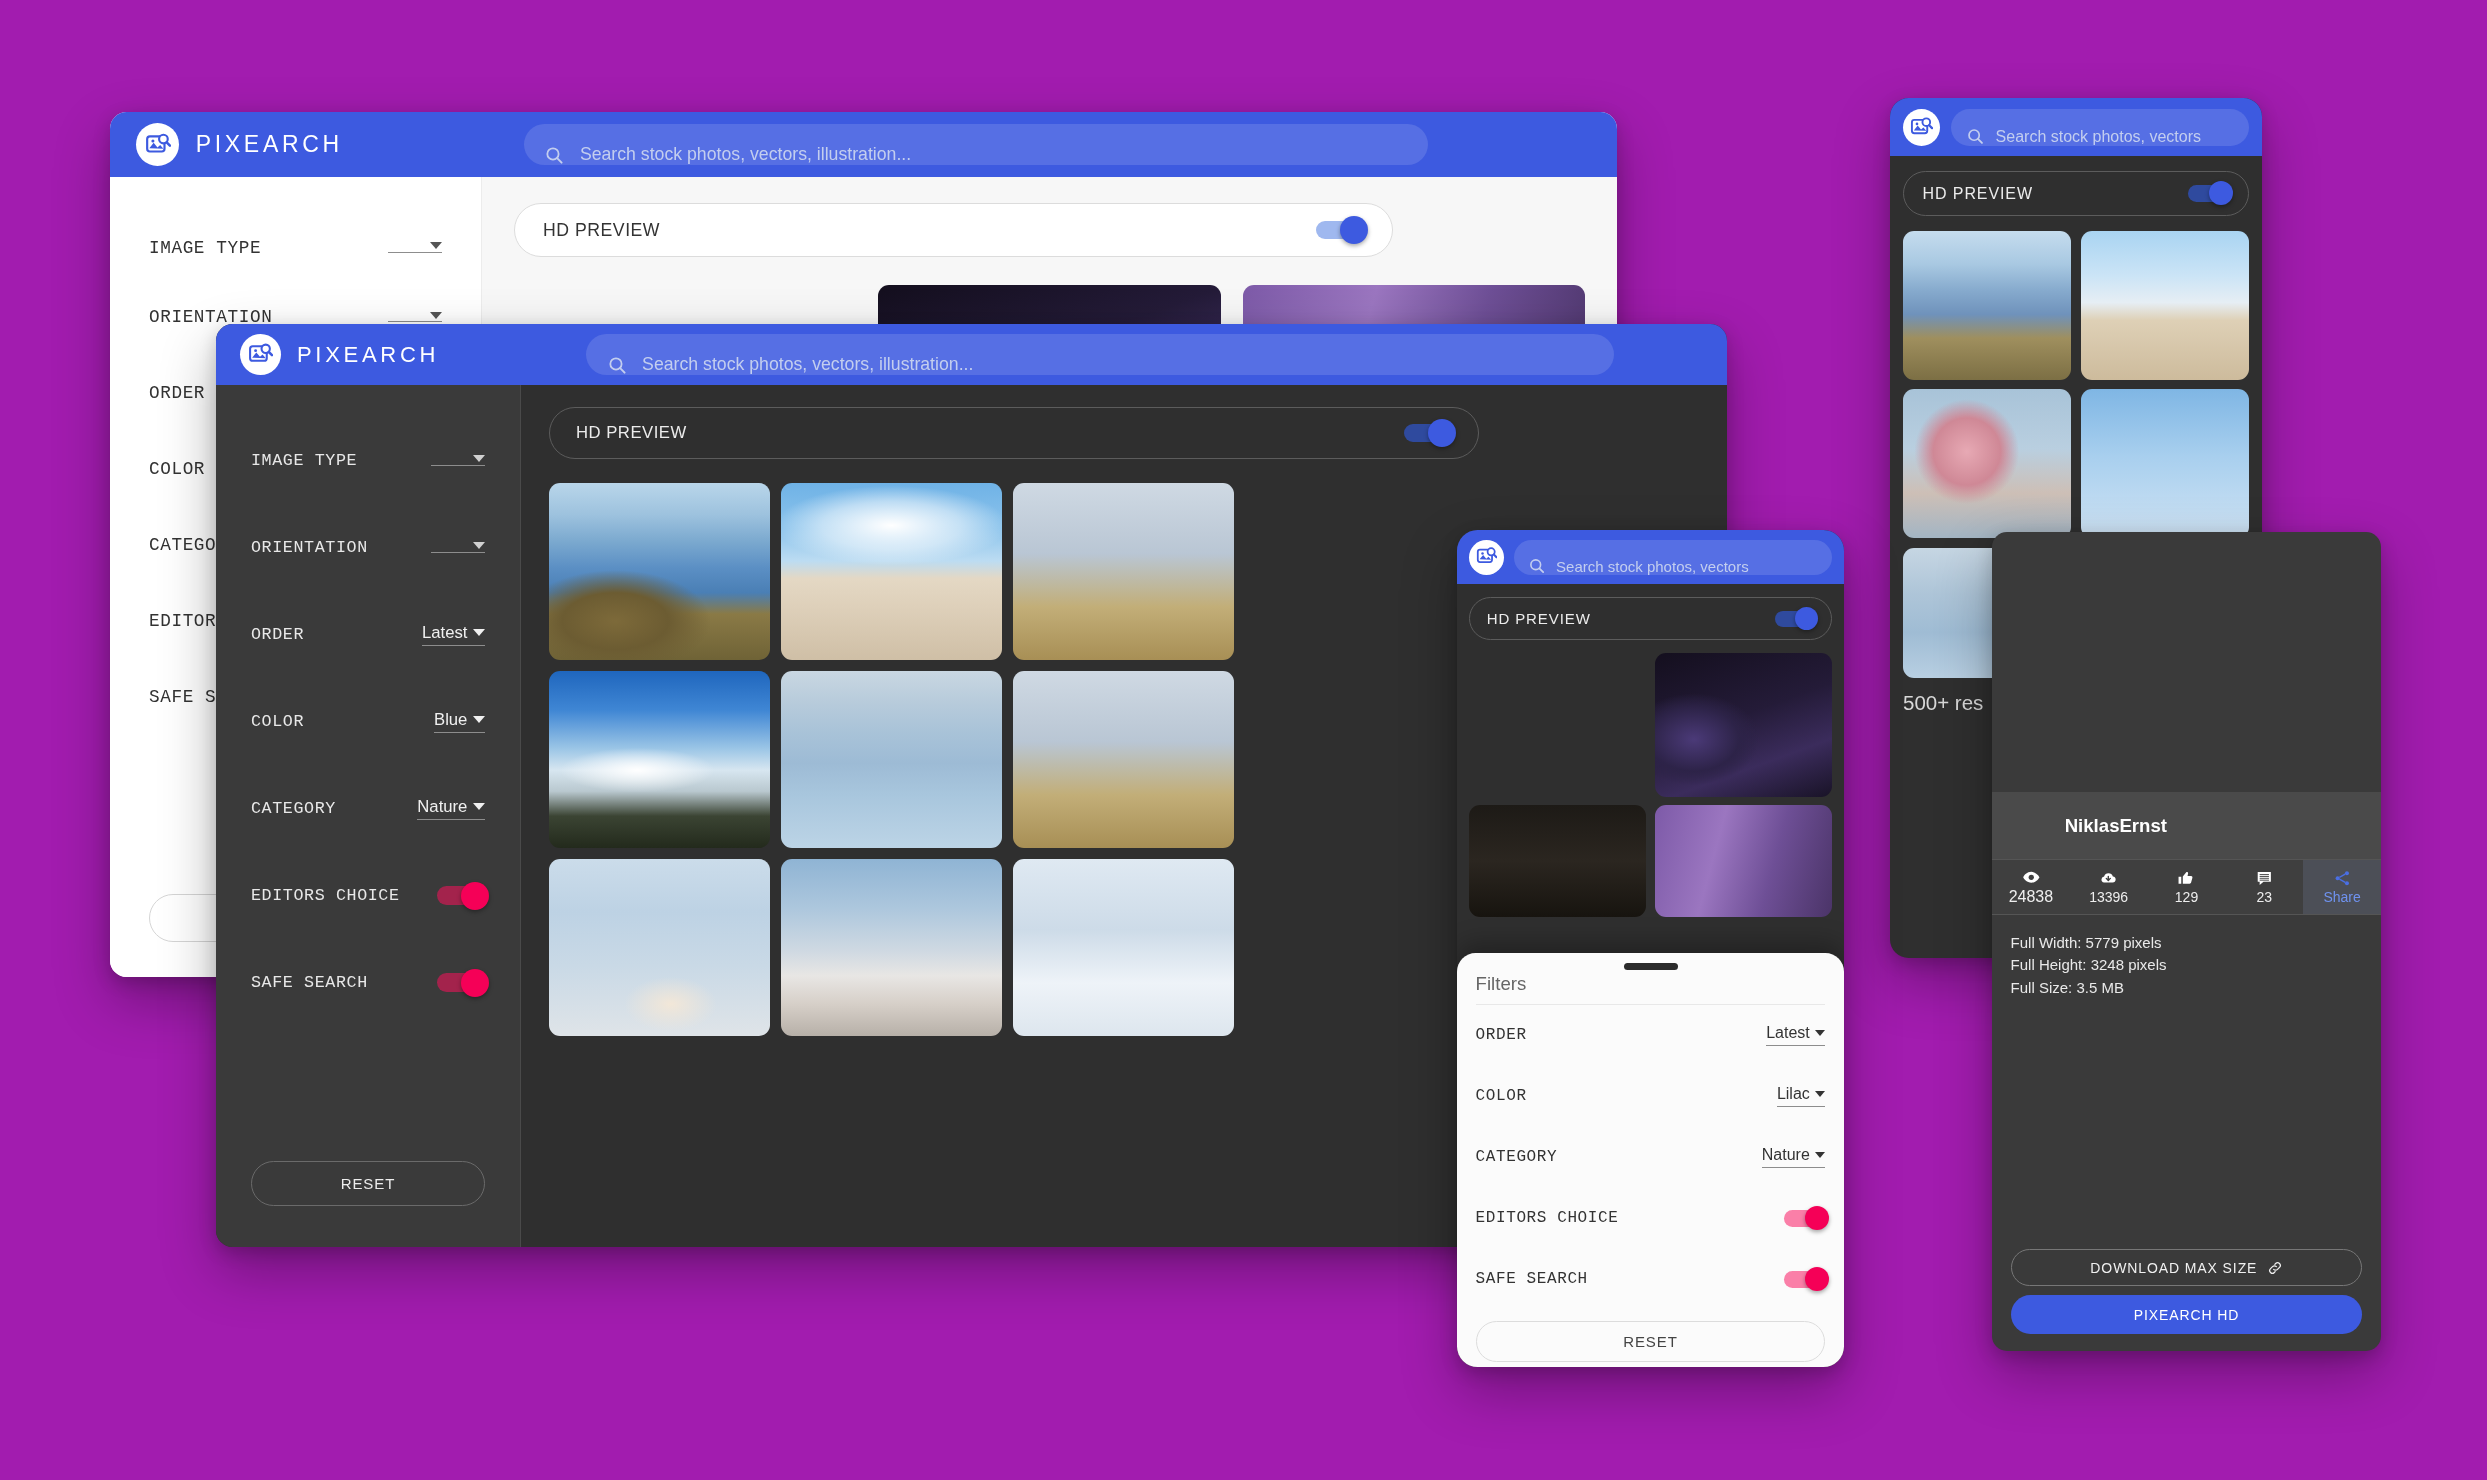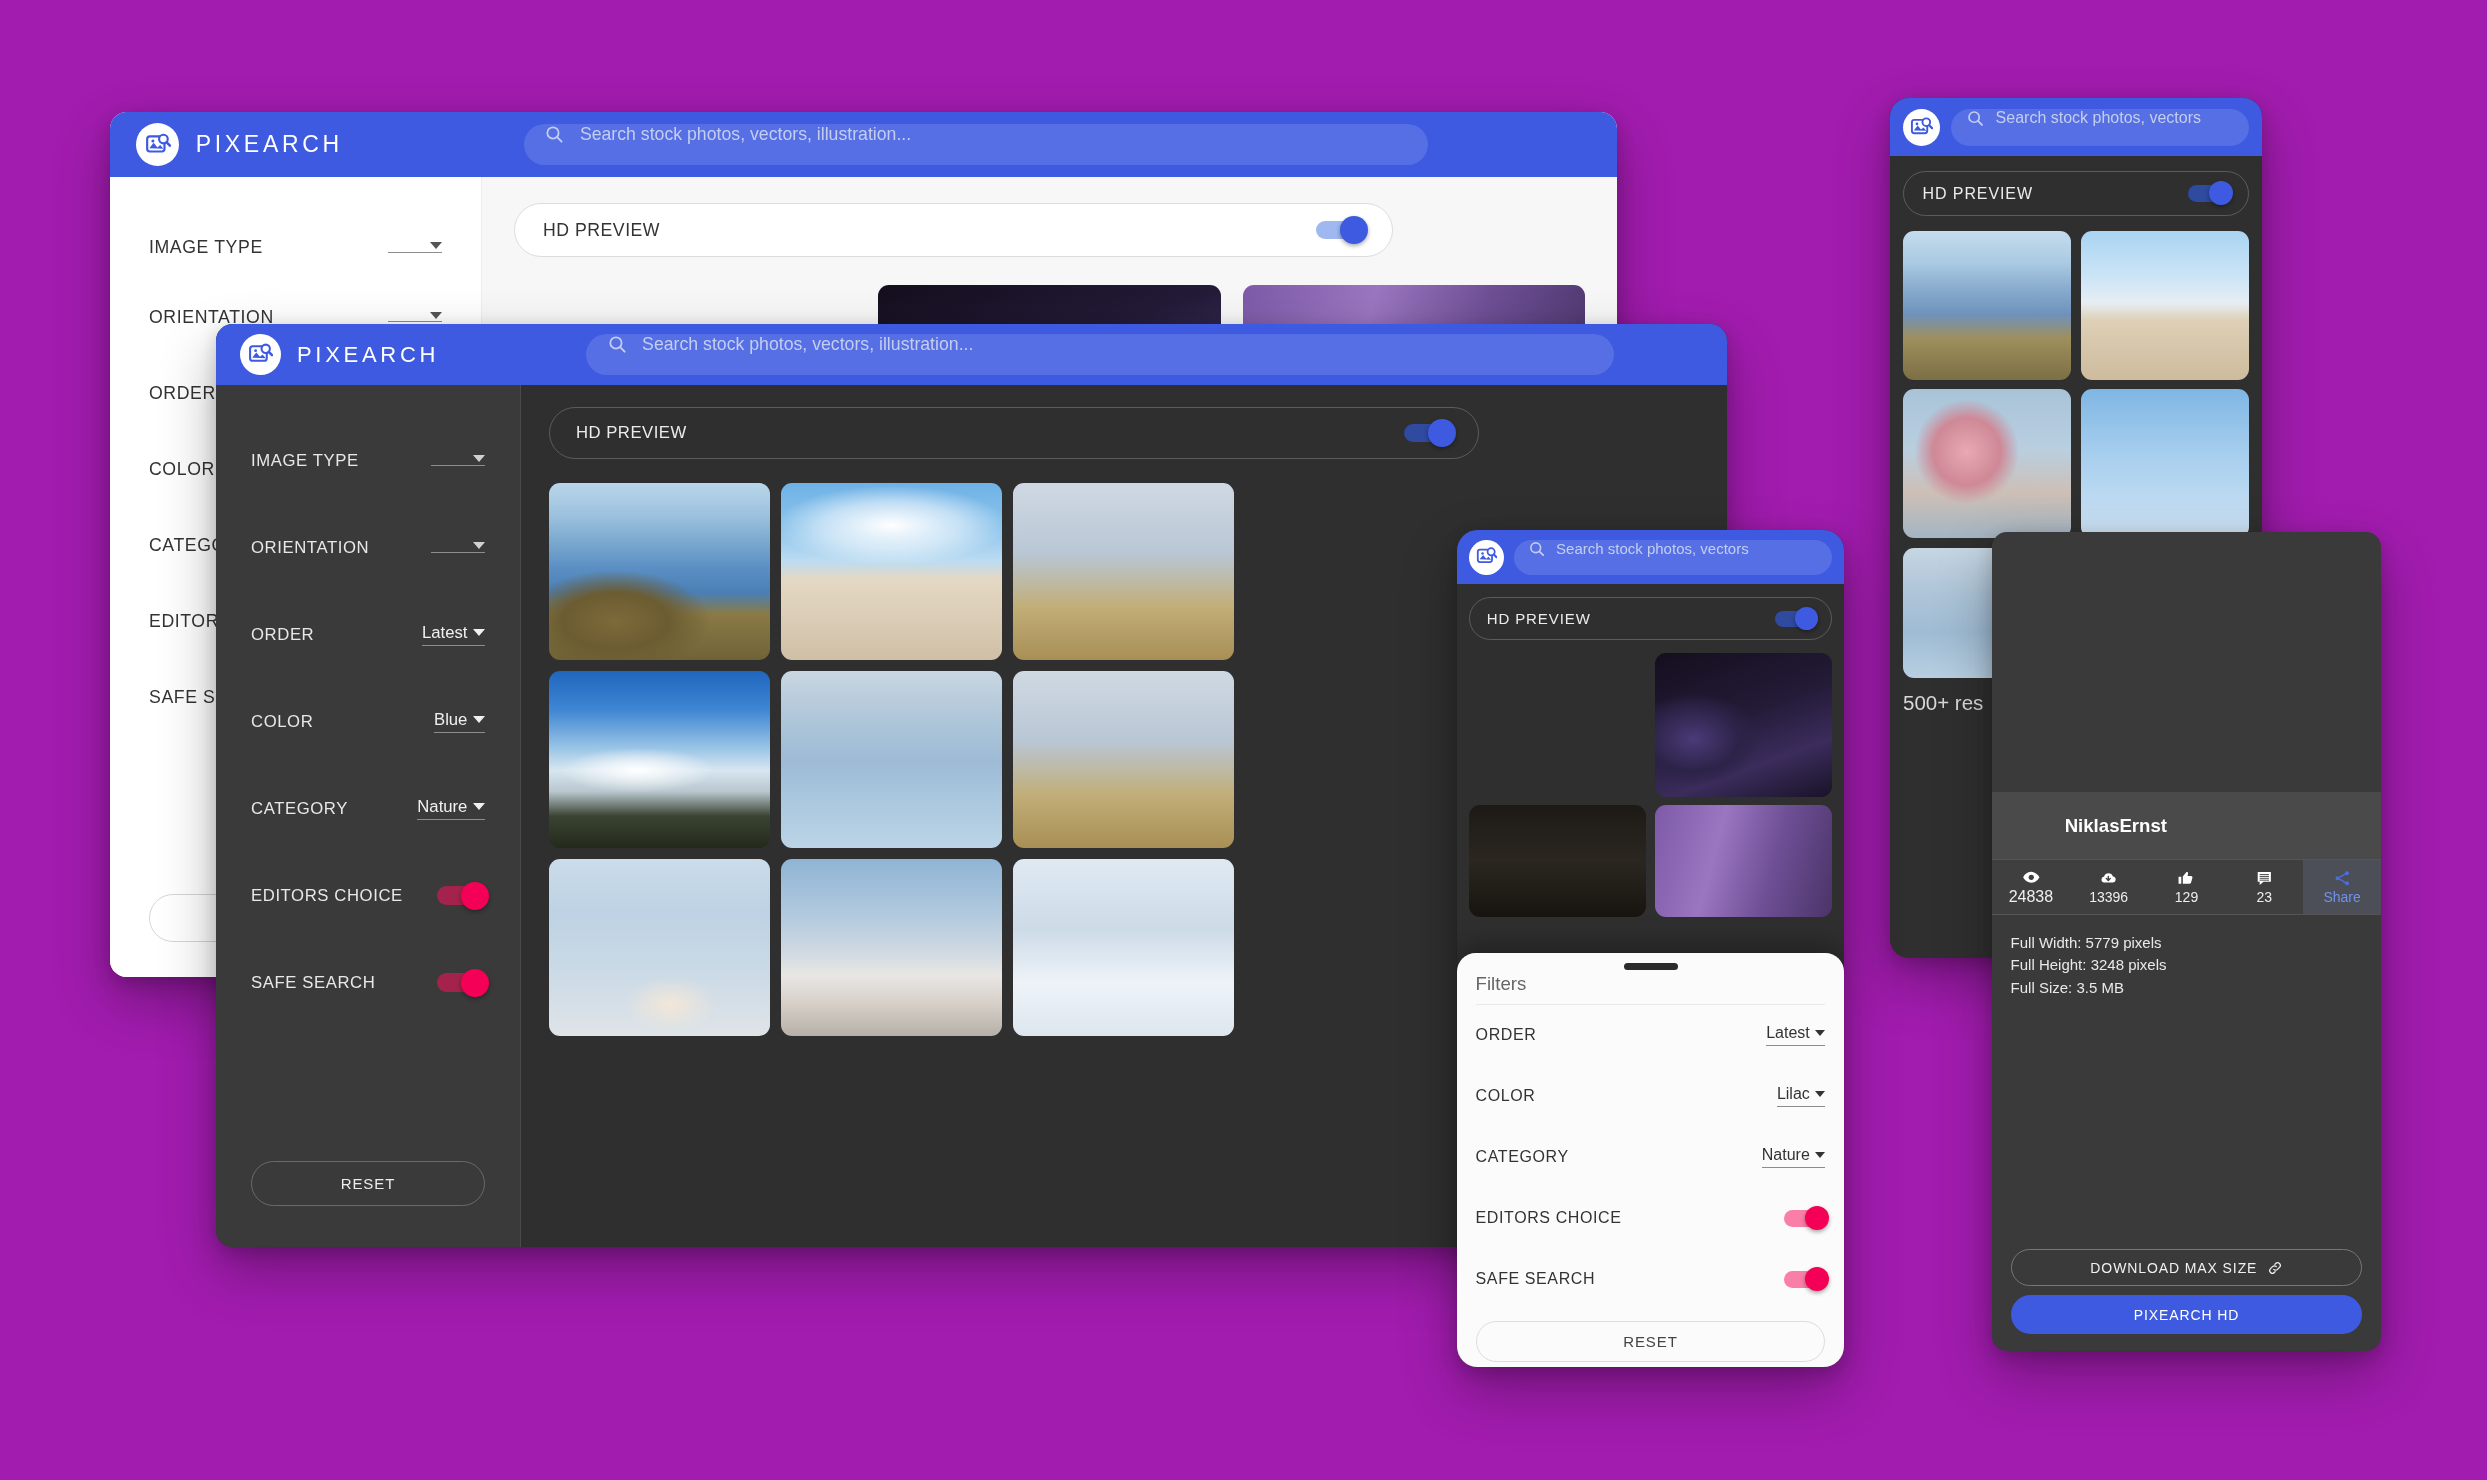--- a/index.html
+++ b/index.html
@@ -11,27 +11,27 @@
   }
   #stage { position: relative; width: 2487px; height: 1481px; background: #a21caf; }
 
   
   .win { position: absolute; border-radius: 16.7px; overflow: hidden;
          box-shadow: 0 24px 56px rgba(0,0,0,.30), 0 5.6px 16.7px rgba(0,0,0,.18); }
   .topbar { display: flex; align-items: center; background: #3D5AE0; }
   .logo { border-radius: 50%; background: #fff; display: flex; align-items: center;
           justify-content: center; flex: none; }
   .brand { color: #fff; letter-spacing: 3.7px; font-weight: 400; }
-  .searchbox { display: flex; align-items: flex-start; background: rgba(255,255,255,.13);
+  .searchbox { display: flex; align-items: flex-end; background: rgba(255,255,255,.13);
                border-radius: 929px; flex: 1; }
   .searchbox .ph { color: #c3ceef; white-space: nowrap; overflow: hidden; }
 
   
   .frow { display: flex; align-items: center; justify-content: space-between; }
-  .flabel { letter-spacing: 0.6px; }
+  .flabel { letter-spacing: 0.6px; font-family: Liberation Mono, monospace; }
   .fval { display: flex; align-items: center; gap: 5.6px; border-bottom: 0.9px solid #8d8d8d;
           padding-bottom: 2.8px; }
   .caret { width: 0; height: 0; border-left: 6.5px solid transparent;
            border-right: 6.5px solid transparent; border-top: 7.4px solid currentColor; }
   .underline-only { border-bottom: 0.9px solid #8d8d8d; width: 54px; display: flex;
                     justify-content: flex-end; padding-bottom: 2.8px; }
 
   
   .tg { position: relative; width: 48px; height: 18.6px; border-radius: 10.2px; }
   .tg .knob { position: absolute; top: -4.7px; right: -3.7px; width: 28px; height: 28px;

